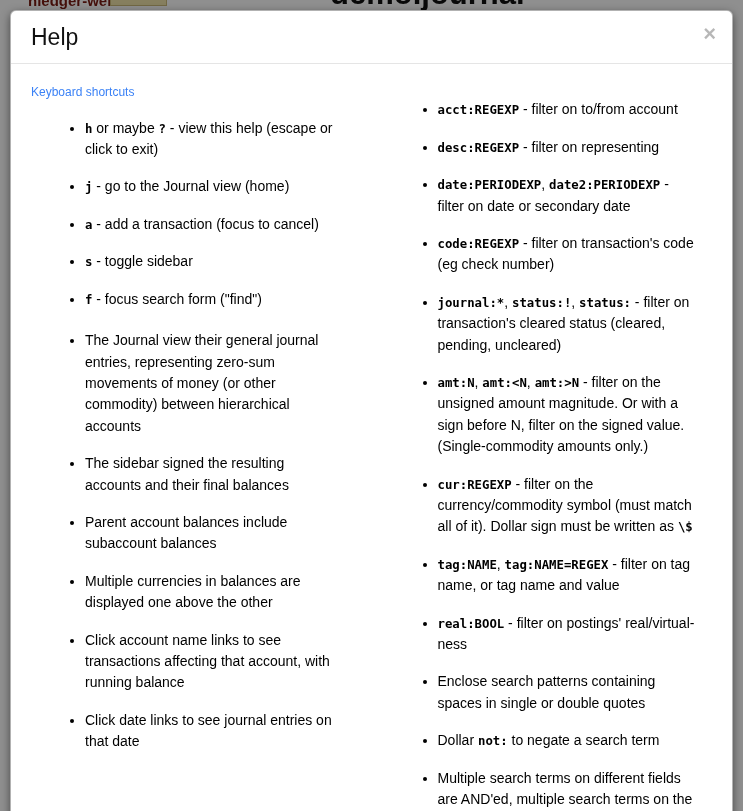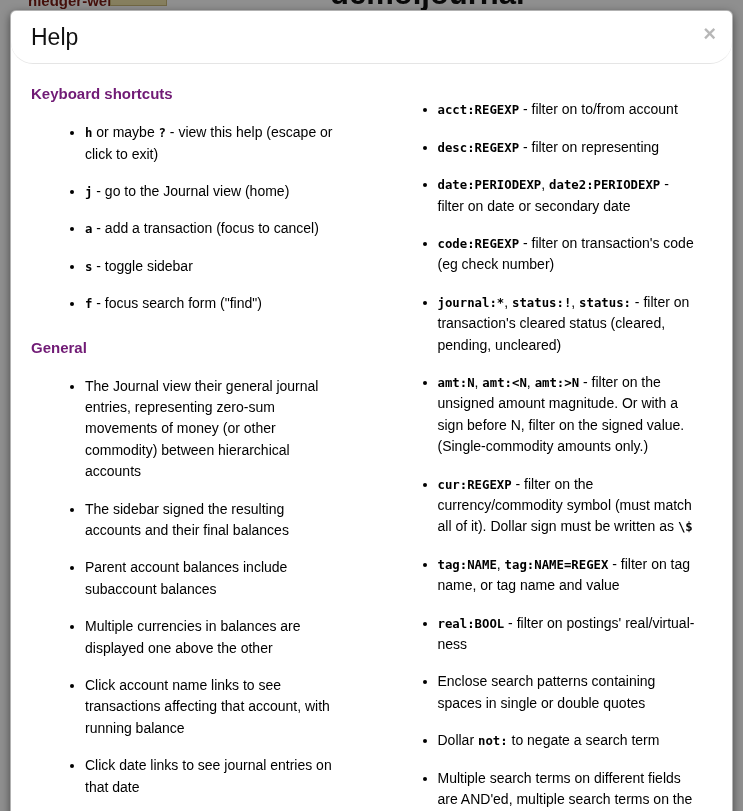--- a/index.html
+++ b/index.html
@@ -34,38 +34,37 @@
     position: absolute; top: 10px; left: 10px; width: 723px;
     background: #fff;
     border: 1px solid rgba(0,0,0,0.3);
     border-radius: 6px;
     box-shadow: 0 3px 9px rgba(0,0,0,0.5);
   }
   .modal-header {
     position: relative;
     padding: 14px 20px 13px 20px;
     border-bottom: 1px solid #e5e5e5;
-    border-radius: 22px;
   }
   .modal-title { font-size: 23px; font-weight: 500; color: #111; line-height: 1.1; }
   .close-btn {
     position: absolute; top: 12px; right: 16px;
     background: none; border: none; cursor: pointer;
     font-size: 22px; font-weight: bold; line-height: 1;
     color: #000; opacity: 0.28;
     font-family: "Liberation Sans", sans-serif;
   }
   .modal-body {
     display: flex; gap: 24px;
     padding: 19px 20px 10px 20px;
     font-size: 14px; line-height: 1.53; color: #000;
   }
   .col { flex: 1 1 0; min-width: 0; }
   .section-heading {
-    font-size: 15px; font-weight: bold; color: #701a75;
+    font-size: 12px; font-weight: normal; color: #3b82f6;
     margin: 0 0 10px 0;
   }
   .section + .section .section-heading { margin-top: 22px; }
   ul.help-list {
     margin: 0 0 20px 0;
     padding-left: 38px;
     list-style: disc outside;
   }
   ul.help-list li { margin: 16px; }
   code {
@@ -98,21 +97,20 @@
         <h4 class="section-heading">Keyboard shortcuts</h4>
         <ul class="help-list">
             <li><code>h</code><span> or maybe </span><code>?</code><span> - view this help (escape or click to exit)</span></li>
             <li><code>j</code><span> - go to the Journal view (home)</span></li>
             <li><code>a</code><span> - add a transaction (focus to cancel)</span></li>
             <li><code>s</code><span> - toggle sidebar</span></li>
             <li><code>f</code><span> - focus search form ("find")</span></li>
           </ul>
       </div>
       <div class="section">
-        <h4 class="section-heading">General</h4>
         <ul class="help-list">
             <li><span>The Journal view their general journal entries, representing zero-sum movements of money (or other commodity) between hierarchical accounts</span></li>
             <li><span>The sidebar signed the resulting accounts and their final balances</span></li>
             <li><span>Parent account balances include subaccount balances</span></li>
             <li><span>Multiple currencies in balances are displayed one above the other</span></li>
             <li><span>Click account name links to see transactions affecting that account, with running balance</span></li>
             <li><span>Click date links to see journal entries on that date</span></li>
           </ul>
       </div>
     </div>

